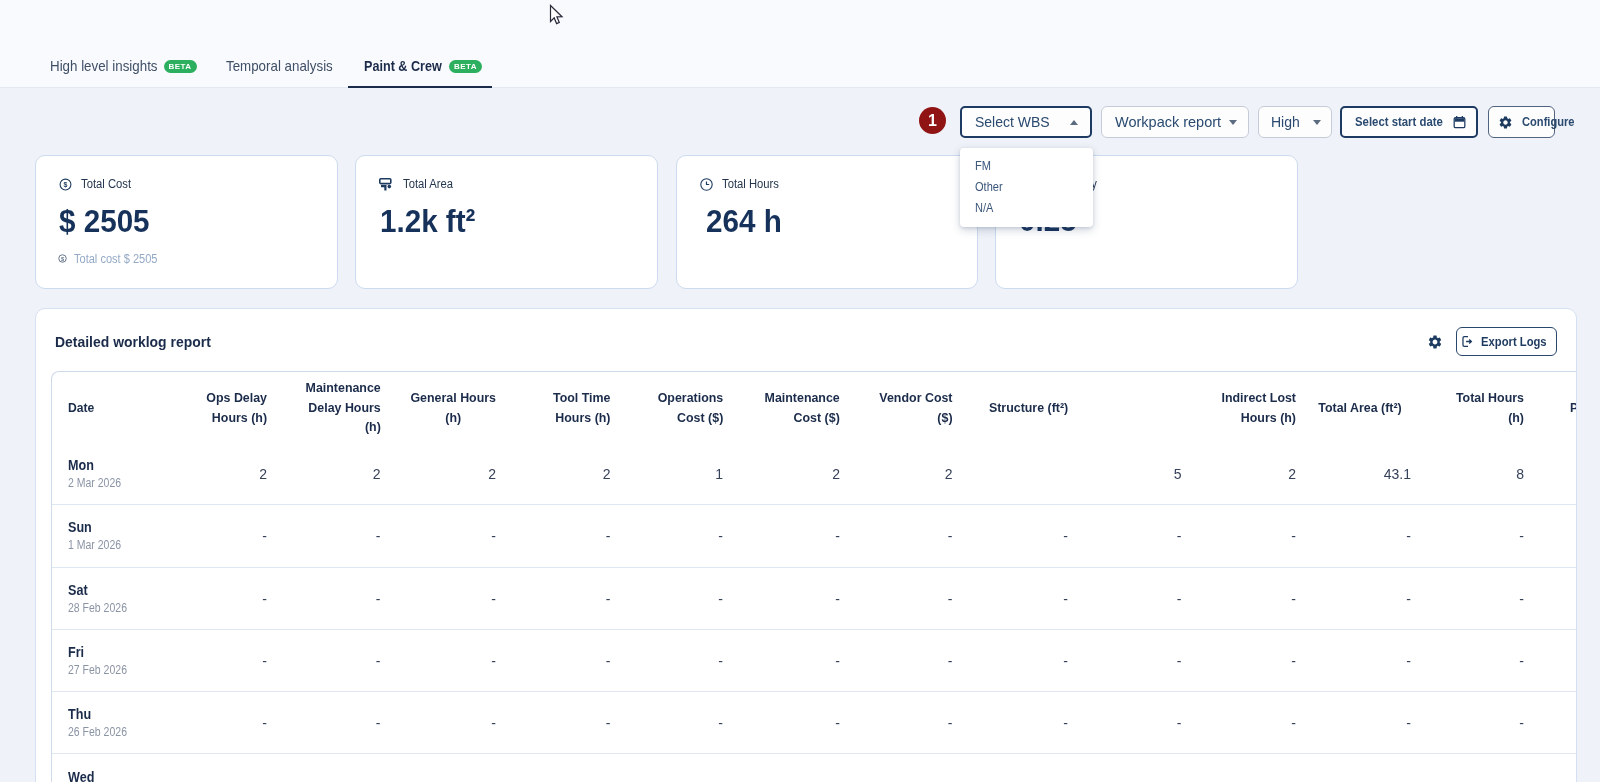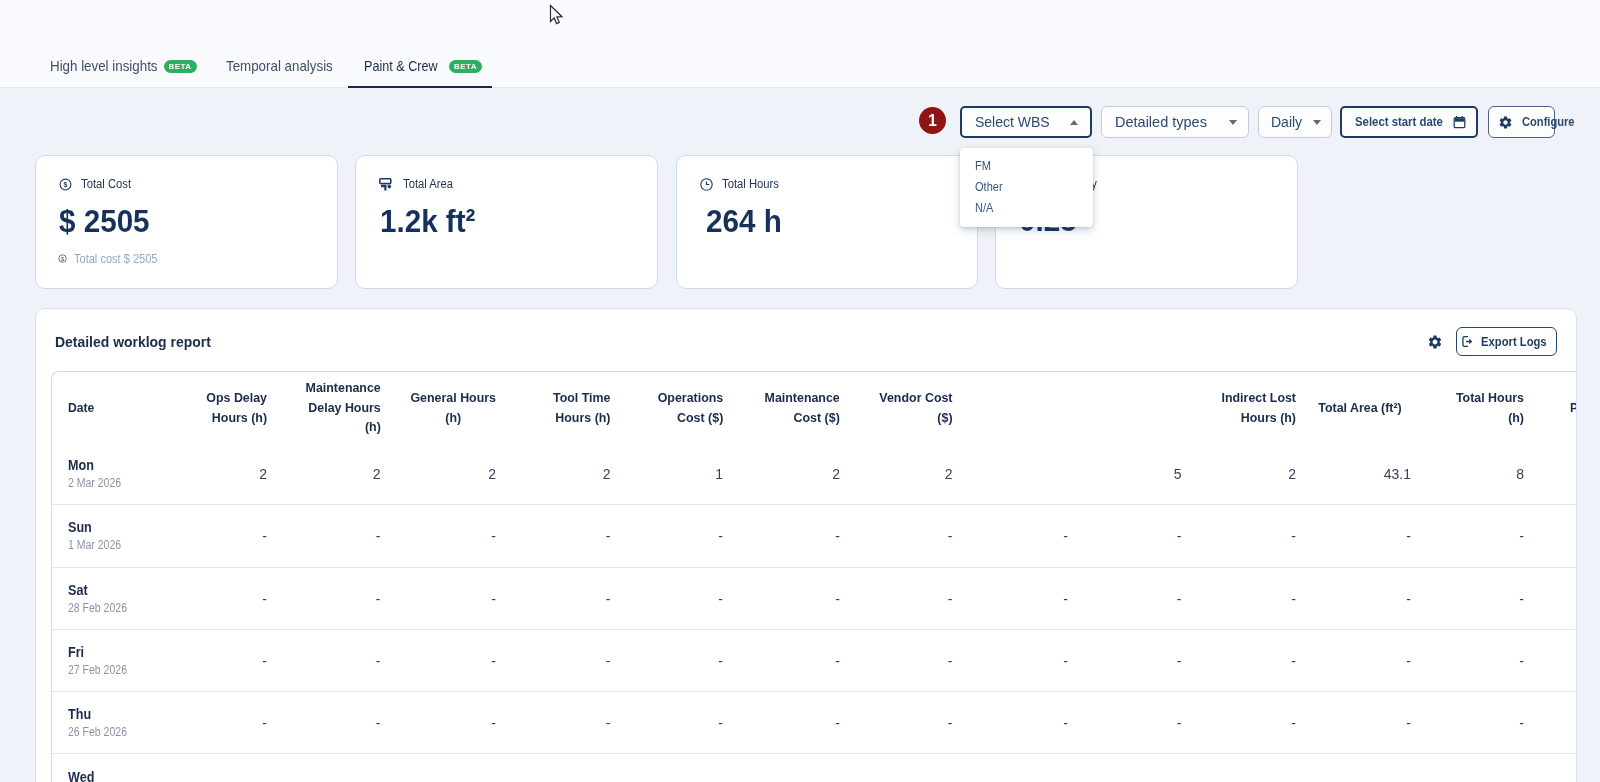--- a/index.html
+++ b/index.html
@@ -5,21 +5,21 @@
 *{margin:0;padding:0;box-sizing:border-box;}
 html,body{width:1600px;height:782px;overflow:hidden;}
 body{font-family:"Liberation Sans",sans-serif;position:relative;background:#eff2f8;}
 .abs{position:absolute;}
 .sx{display:inline-block;transform:scaleX(.9);transform-origin:0 50%;white-space:nowrap;}
 .sx92{display:inline-block;transform:scaleX(.92);transform-origin:0 50%;white-space:nowrap;}
 .sxr{display:inline-block;transform:scaleX(.92);transform-origin:100% 50%;white-space:nowrap;}
 
 .topbar{position:absolute;left:0;top:0;width:1600px;height:88px;background:#f9fafd;border-bottom:1px solid #e4e8f0;}
 .tab{position:absolute;top:58px;font-size:14.5px;color:#3f4f66;}
-.tabactive{color:#1b2b4a;font-weight:400;}
+.tabactive{color:#1b2b4a;font-weight:700;}
 .beta{position:absolute;top:60px;height:13px;background:#2cb05f;border-radius:7px;color:#fff;font-size:8px;font-weight:700;letter-spacing:.4px;text-align:center;line-height:13.5px;width:33px;}
 .underline{position:absolute;top:85.5px;height:2.5px;background:#1b2b4a;}
 
 .btn svg,.btn span{flex:none;}
 .btn{position:absolute;top:106px;height:32px;background:#fdfdfe;border:1.3px solid #c6ccd7;border-radius:6px;display:flex;align-items:center;color:#2a4a70;font-size:13.5px;}
 .btn2{border:2px solid #1d3a63;border-radius:5px;}
 .ns{white-space:nowrap;}
 .caret-d{width:0;height:0;border-left:4.5px solid transparent;border-right:4.5px solid transparent;border-top:5px solid #5b6b80;}
 .caret-u{width:0;height:0;border-left:4.5px solid transparent;border-right:4.5px solid transparent;border-bottom:5px solid #5b6b80;}
 
@@ -56,25 +56,25 @@
 <path d="M1.5 1.5 L1.5 17.5 L5.2 13.9 L7.6 19.6 L10.3 18.4 L7.9 12.8 L13 12.7 Z" fill="#fff" stroke="#2a2a3a" stroke-width="1.2"></path>
 </svg>
 
 <div class="abs" style="left:919px;top:107px;width:27px;height:27px;border-radius:50%;background:#911414;color:#fff;font-size:16px;font-weight:700;display:flex;align-items:center;justify-content:center;">1</div>
 
 <div class="btn btn2" style="left:960px;width:132px;padding:0 12px 0 13px;justify-content:space-between;">
   <span class="ns" style="font-size:14px;">Select WBS</span>
     <span class="caret-u"></span>
 </div>
 <div class="btn" style="left:1101px;width:148px;padding:0 11px 0 13px;justify-content:space-between;">
-  <span class="ns" style="font-size:14.5px;">Detailed types</span>
+  <span class="ns" style="font-size:14.5px;">Workpack report</span>
     <span class="caret-d"></span>
 </div>
 <div class="btn" style="left:1258px;width:74px;padding:0 10px 0 12px;justify-content:space-between;">
-  <span class="ns" style="font-size:14px;">Daily</span>
+  <span class="ns" style="font-size:14px;">High</span>
     <span class="caret-d"></span>
 </div>
 <div class="btn btn2" style="left:1340px;width:138px;padding:0 9px 0 13px;justify-content:space-between;font-weight:700;">
   <span class="ns" style="font-size:12.5px;display:inline-block;transform:scaleX(.91);transform-origin:0 50%;">Select start date</span>
   <svg width="15" height="16" viewBox="0 0 24 24" fill="none" stroke="#1d3a63" stroke-width="2">
       <rect x="3.5" y="5" width="17" height="16" rx="2"></rect>
       <path d="M7.5 2.2v4M16.5 2.2v4"></path>
       <rect x="4.5" y="6" width="15" height="5.5" fill="#1d3a63" stroke="none"></rect>
     </svg>
 </div>
@@ -156,20 +156,23 @@
         <span class="sxr">Tool Time<br>Hours (h)</span>
       </div>
     <div class="hc" style="left:561px;width:110px;">
         <span class="sxr">Operations<br>Cost ($)</span>
       </div>
     <div class="hc" style="left:678px;width:110px;">
         <span class="sxr">Maintenance<br>Cost ($)</span>
       </div>
     <div class="hc" style="left:790px;width:110.5px;">
         <span class="sxr">Vendor Cost<br>($)</span>
+      </div>
+    <div class="hc" style="left:906px;width:110px;">
+        <span class="sxr">Structure (ft²)</span>
       </div>
     <div class="hc" style="left:1134px;width:110px;">
         <span class="sxr">Indirect Lost<br>Hours (h)</span>
       </div>
     <div class="hc" style="left:1249px;width:110px;justify-content:center;">
         <span class="sxr">Total Area (ft²)</span>
       </div>
     <div class="hc" style="left:1362px;width:110px;">
         <span class="sxr">Total Hours<br>(h)</span>
       </div>

